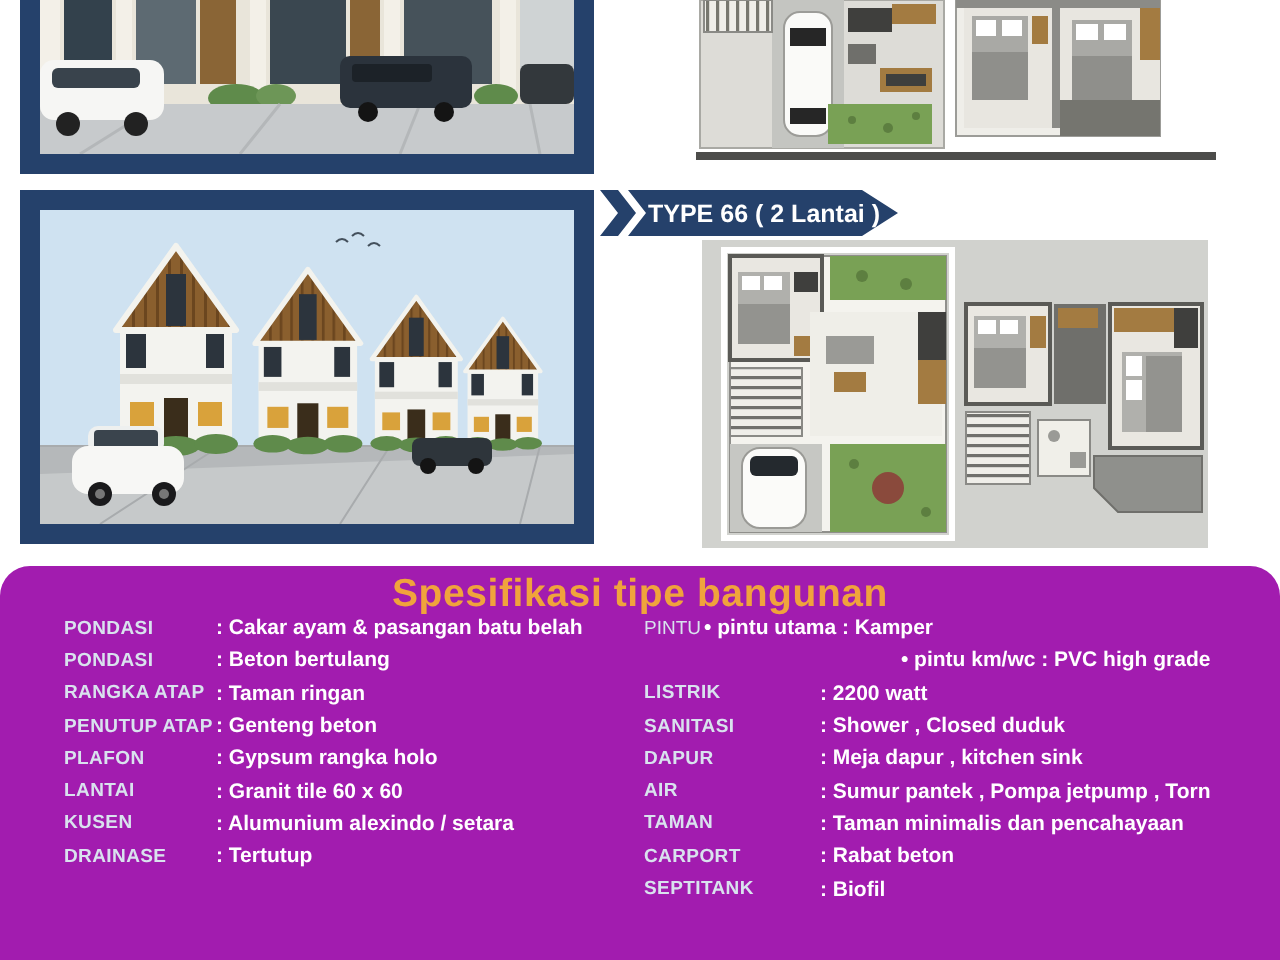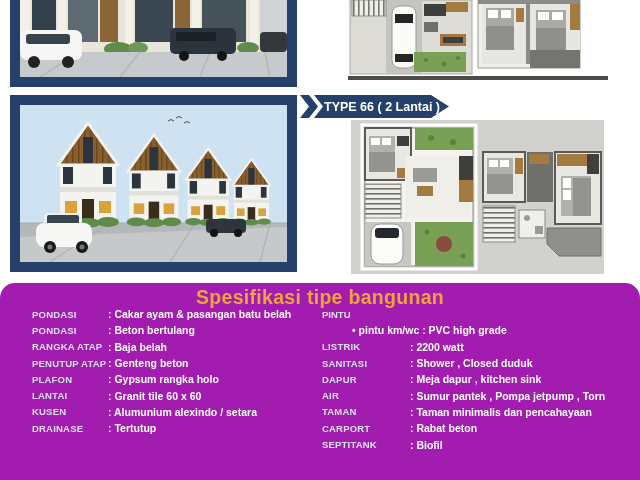--- a/index.html
+++ b/index.html
@@ -32,22 +32,22 @@
   }
   .spec-col{position:absolute;top:23px;}
   .col-left{left:32px;}
   .col-right{left:322px;}
   .spec-row{display:flex;align-items:center;height:16.3px;}
   .spec-label{
     flex:none;width:76px;font-size:9.5px;font-weight:700;
     color:#d9e2ee;letter-spacing:.2px;white-space:nowrap;
   }
   .col-right .spec-label{width:88px;}
-  .pintu-label{flex:none;width:30px;font-size:9.5px;font-weight:700;color:#d9e2ee;}
-  .indent{padding-left:30px;}
+  .pintu-label{flex:none;width:30px;font-size:9.5px;font-weight:400;color:#d9e2ee;}
+  .indent{padding-left:30px;justify-content:flex-end;}
   .spec-value{font-size:10.5px;font-weight:700;color:#ffffff;white-space:nowrap;}
   svg{display:block;}
 </style>
 </head>
 <body>
 
 <div id="photo-top" class="photo-frame">
   <svg width="267" height="85" viewBox="0 0 267 85" preserveAspectRatio="none">
     <rect width="267" height="60" fill="#e9e5da"></rect>
     <rect x="0" y="0" width="10" height="60" fill="#f3f0e8"></rect>
@@ -256,21 +256,21 @@
     <div class="spec-row">
       <span class="spec-label">PONDASI</span>
       <span class="spec-value">: Cakar ayam &amp; pasangan batu belah</span>
     </div>
     <div class="spec-row">
       <span class="spec-label">PONDASI</span>
       <span class="spec-value">: Beton bertulang</span>
     </div>
     <div class="spec-row">
       <span class="spec-label">RANGKA ATAP</span>
-      <span class="spec-value">: Baja belah</span>
+      <span class="spec-value">: Taman ringan</span>
     </div>
     <div class="spec-row">
       <span class="spec-label">PENUTUP ATAP</span>
       <span class="spec-value">: Genteng beton</span>
     </div>
     <div class="spec-row">
       <span class="spec-label">PLAFON</span>
       <span class="spec-value">: Gypsum rangka holo</span>
     </div>
     <div class="spec-row">
@@ -283,20 +283,21 @@
     </div>
     <div class="spec-row">
       <span class="spec-label">DRAINASE</span>
       <span class="spec-value">: Tertutup</span>
     </div>
   </div>
 
   <div class="spec-col col-right">
     <div class="spec-row">
       <span class="pintu-label">PINTU</span>
+      <span class="spec-value">• pintu utama : Kamper</span>
     </div>
     <div class="spec-row indent">
       <span class="spec-value">• pintu km/wc : PVC high grade</span>
     </div>
     <div class="spec-row">
       <span class="spec-label">LISTRIK</span>
       <span class="spec-value">: 2200 watt</span>
     </div>
     <div class="spec-row">
       <span class="spec-label">SANITASI</span>

